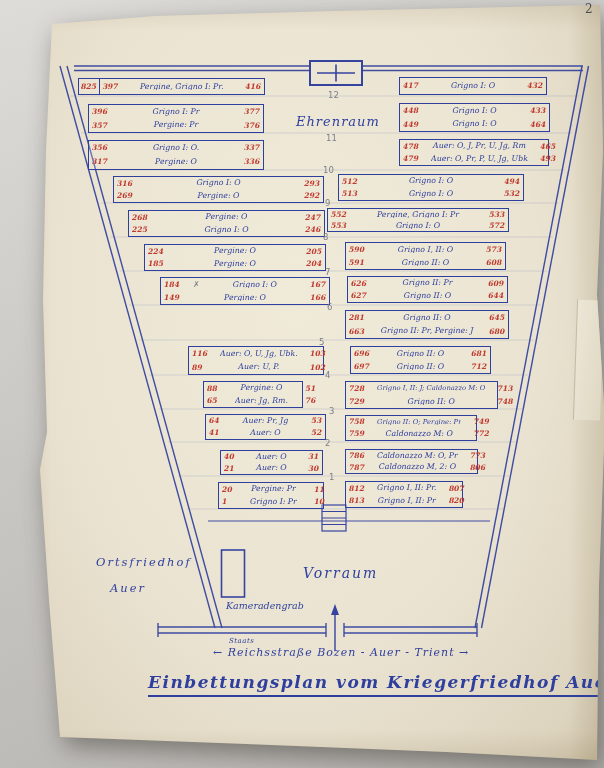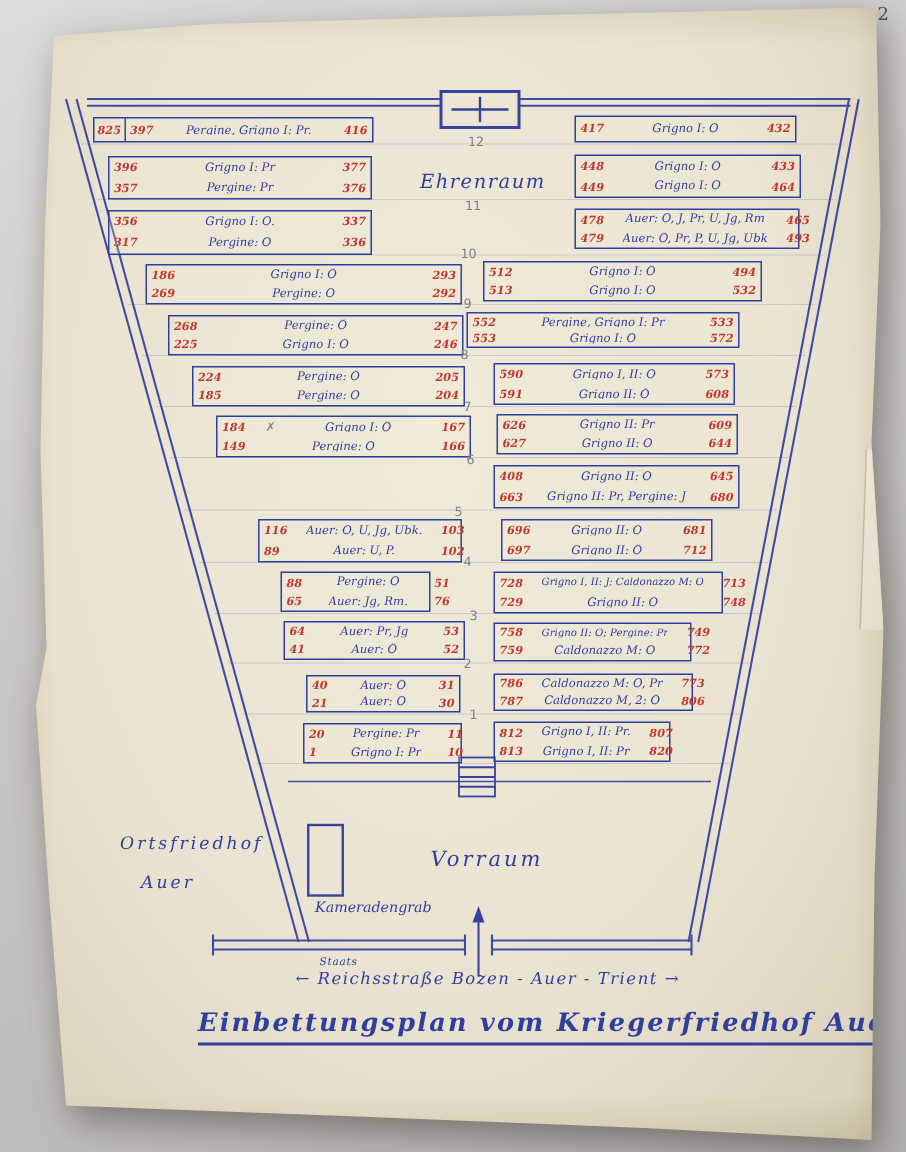--- a/index.html
+++ b/index.html
@@ -3,21 +3,21 @@
 <meta charset="utf-8">
 <style>
   :root{
     --ink-blue:#2f3f9e; --ink-red:#c0392e; --pencil:#7c7f88;
     --paper:#eae3d1; --background:#c7c5c2;
   }
   html,body{margin:0;padding:0;}
   body{background:#9b9a98;font-family:"DejaVu Serif",serif;}
   .stage{position:relative;width:604px;height:768px;overflow:hidden;
     background:linear-gradient(155deg,#dddcd9 0%,#c9c7c4 45%,#b3b1ae 100%);}
-  .paper-wrap{position:absolute;inset:0;filter:drop-shadow(5px 9px 12px rgba(40,35,25,.45));}
+  .paper-wrap{position:absolute;inset:0;filter:drop-shadow(5px 9px 12px rgba(40,35,25,.45));margin-left:16px;}
   .paper{position:absolute;inset:0;
     background:radial-gradient(ellipse at 48% 38%, #f0ead9 0%, #eae3d1 55%, #ddd4bf 88%, #cfc5ab 100%);
     clip-path:polygon(36px 24px,140px 16px,320px 11px,584px 5px,587px 150px,581px 295px,589px 420px,583px 585px,581px 760px,430px 752px,230px 744px,44px 737px,33px 600px,24px 470px,31px 432px,27px 300px,30px 150px);}
   .paper-shade{position:absolute;inset:0;pointer-events:none;
     background:linear-gradient(90deg,rgba(120,100,60,.16) 0%,rgba(120,100,60,0) 6%,rgba(120,100,60,0) 94%,rgba(120,100,60,.18) 100%),
                linear-gradient(0deg,rgba(120,100,60,.18) 0%,rgba(120,100,60,0) 5%,rgba(120,100,60,0) 96%,rgba(120,100,60,.14) 100%);}
   .tear{position:absolute;right:2px;top:300px;width:26px;height:120px;background:linear-gradient(100deg,#efeadb,#e2dcc8);
     transform:rotate(2deg);opacity:.8;border-left:1px solid rgba(110,95,60,.35);}
   svg.plan{position:absolute;left:0;top:0;}
   .hand{position:absolute;font-family:"DejaVu Serif",serif;font-style:italic;color:var(--ink-blue);white-space:nowrap;}
@@ -141,21 +141,21 @@
      <div class="gline">
               <span class="n">317</span>
               <span class="t">Pergine: Ö</span>
               <span class="n end">336</span>
             </div>
    </div>
         </div>
    <div class="gbox" style="left:97px;top:176px;width:211px;height:27px">
           <div class="glines">
      <div class="gline">
-              <span class="n">186</span>
+              <span class="n">316</span>
               <span class="t">Grigno I: Ö</span>
               <span class="n end">293</span>
             </div>
      <div class="gline">
               <span class="n">269</span>
               <span class="t">Pergine: Ö</span>
               <span class="n end">292</span>
             </div>
    </div>
         </div>
@@ -362,21 +362,21 @@
      <div class="gline">
               <span class="n">627</span>
               <span class="t">Grigno II: Ö</span>
               <span class="n end">644</span>
             </div>
    </div>
         </div>
    <div class="gbox" style="left:329px;top:310px;width:164px;height:29px">
           <div class="glines">
      <div class="gline">
-              <span class="n">408</span>
+              <span class="n">281</span>
               <span class="t">Grigno II: Ö</span>
               <span class="n end">645</span>
             </div>
      <div class="gline">
               <span class="n">663</span>
               <span class="t">Grigno II: Pr, Pergine: J</span>
               <span class="n end">680</span>
             </div>
    </div>
         </div>

